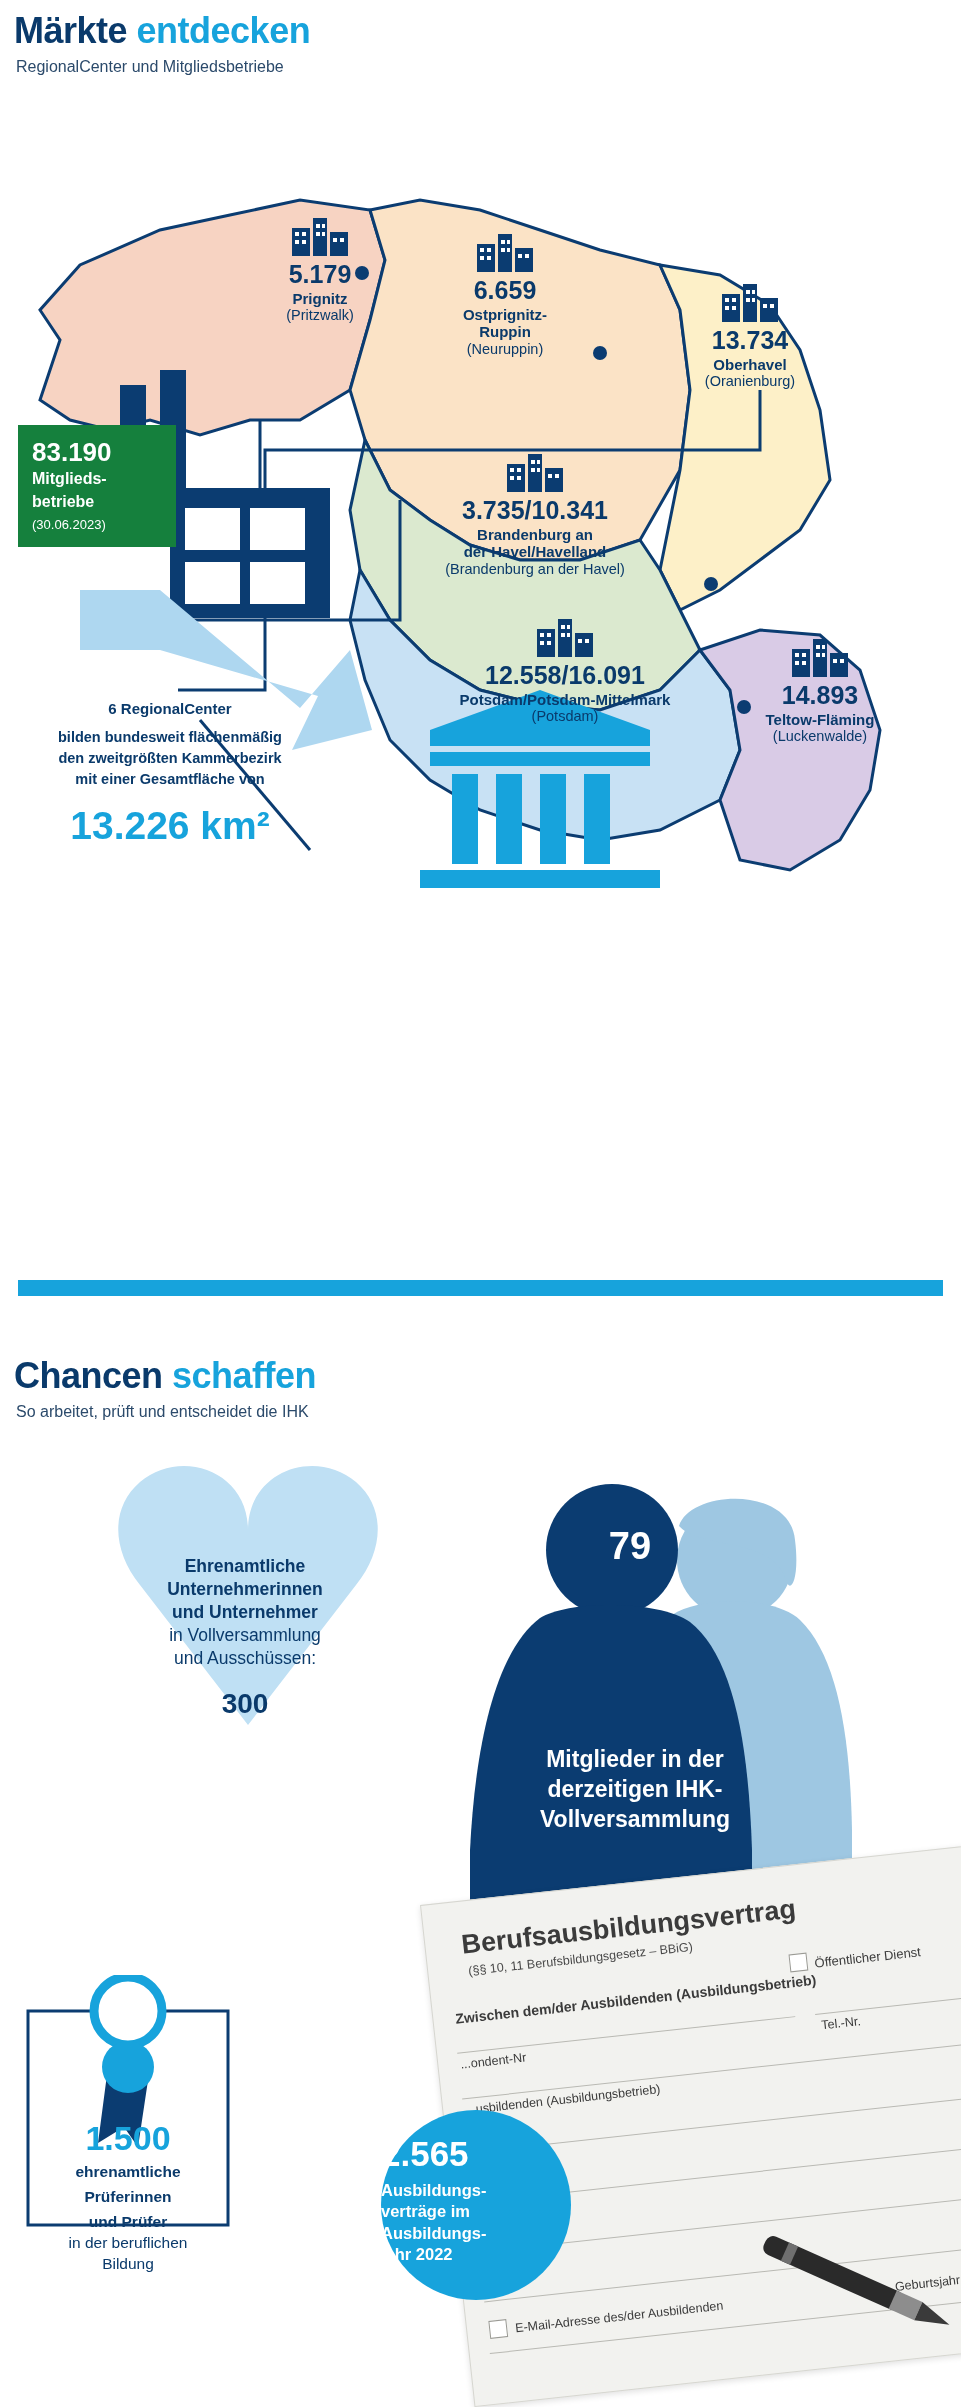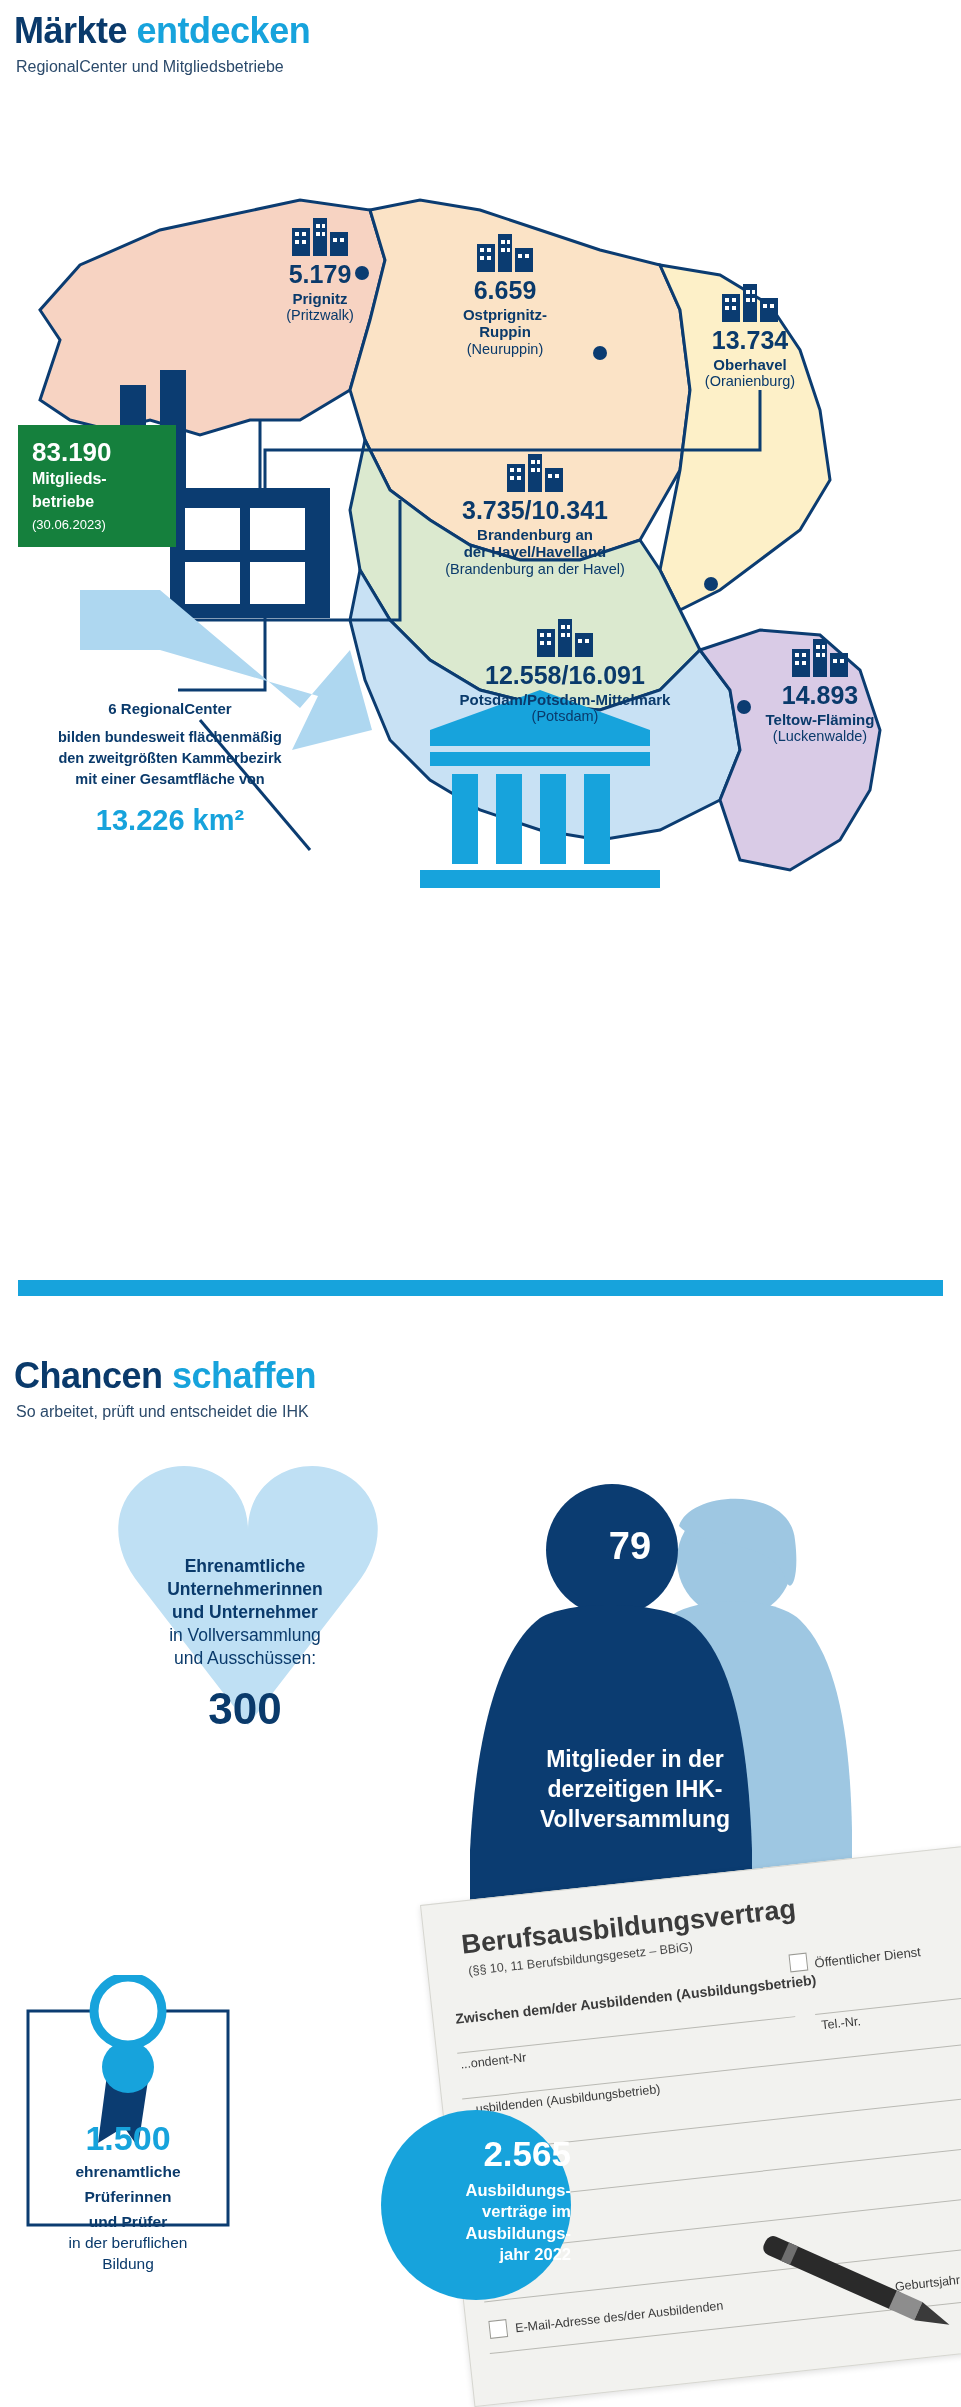--- a/index.html
+++ b/index.html
@@ -45,57 +45,57 @@
     background:#15803d; color:#fff; padding:14px 10px 0 14px;
   }
   .navybox .big { font-size:26px; font-weight:bold; line-height:1.05; }
   .navybox .mid { font-size:16px; font-weight:bold; line-height:1.15; margin-top:4px; }
   .navybox .date { font-size:13px; font-weight:normal; margin-top:6px; }
 
   
   .rc-block { position:absolute; left:20px; top:700px; width:300px; text-align:center; }
   .rc-title { font-size:15px; font-weight:bold; color:#0a3a6b; }
   .rc-text { font-size:14.5px; font-weight:bold; color:#0a3a6b; line-height:1.45; margin-top:10px; }
-  .rc-area { font-size:29px; font-weight:bold; color:#17a3dc; margin-top:14px; }
+  .rc-area { font-size:39px; font-weight:bold; color:#17a3dc; margin-top:14px; }
 
   .blue-bar { position:absolute; left:18px; top:1280px; width:925px; height:16px; background:#17a3dc; }
 
   
   .sec2-title {
     position:absolute; left:14px; top:1355px;
     font-size:36px; font-weight:bold; color:#0a3a6b; letter-spacing:-0.5px;
   }
   .sec2-title .accent { color:#17a3dc; }
   .sec2-sub { position:absolute; left:16px; top:1403px; font-size:16px; color:#2b4a6b; }
 
   .heart-text {
     position:absolute; left:95px; top:1555px; width:300px; text-align:center;
     color:#0a3a6b; line-height:1.32;
   }
   .heart-text .b { font-size:17.5px; font-weight:bold; }
   .heart-text .n { font-size:17.5px; font-weight:normal; }
-  .heart-text .num { font-size:44px; font-weight:bold; margin-top:10px; display:block; }
+  .heart-text .num { font-size:28px; font-weight:bold; margin-top:16px; display:block; }
 
   .silhouette-num {
     position:absolute; left:555px; top:1525px; width:150px; text-align:center;
     font-size:38px; font-weight:bold; color:#ffffff;
   }
   .silhouette-txt {
     position:absolute; left:490px; top:1745px; width:290px; text-align:center;
     font-size:23px; font-weight:bold; color:#ffffff; line-height:1.3;
   }
 
   .pruef-block { position:absolute; left:30px; top:2095px; width:196px; text-align:center; }
   .pruef-num { font-size:34px; font-weight:bold; color:#17a3dc;margin-top:24px; }
   .pruef-b { font-size:15.5px; font-weight:bold; color:#0a3a6b; line-height:1.35; margin-top:4px; }
   .pruef-n { font-size:15.5px; font-weight:normal; color:#0a3a6b; line-height:1.35; }
 
   .circle-badge {
     position:absolute; left:381px; top:2110px; width:190px; height:190px;
-    border-radius:50%; background:#17a3dc; color:#fff; text-align:right;
+    border-radius:50%; background:#17a3dc; color:#fff; text-align:left;
     padding-top:24px;
   }
   .circle-badge .num { font-size:35px; font-weight:bold; }
   .circle-badge .txt { font-size:16.5px; font-weight:bold; line-height:1.3; margin-top:6px; }
 
   
   .doc {
     position:absolute; left:420px; top:1905px; width:600px; height:505px;
     background:#f2f2ef; border:1px solid #d6d6d0;
     transform: rotate(-6.2deg); transform-origin: 0 0;

